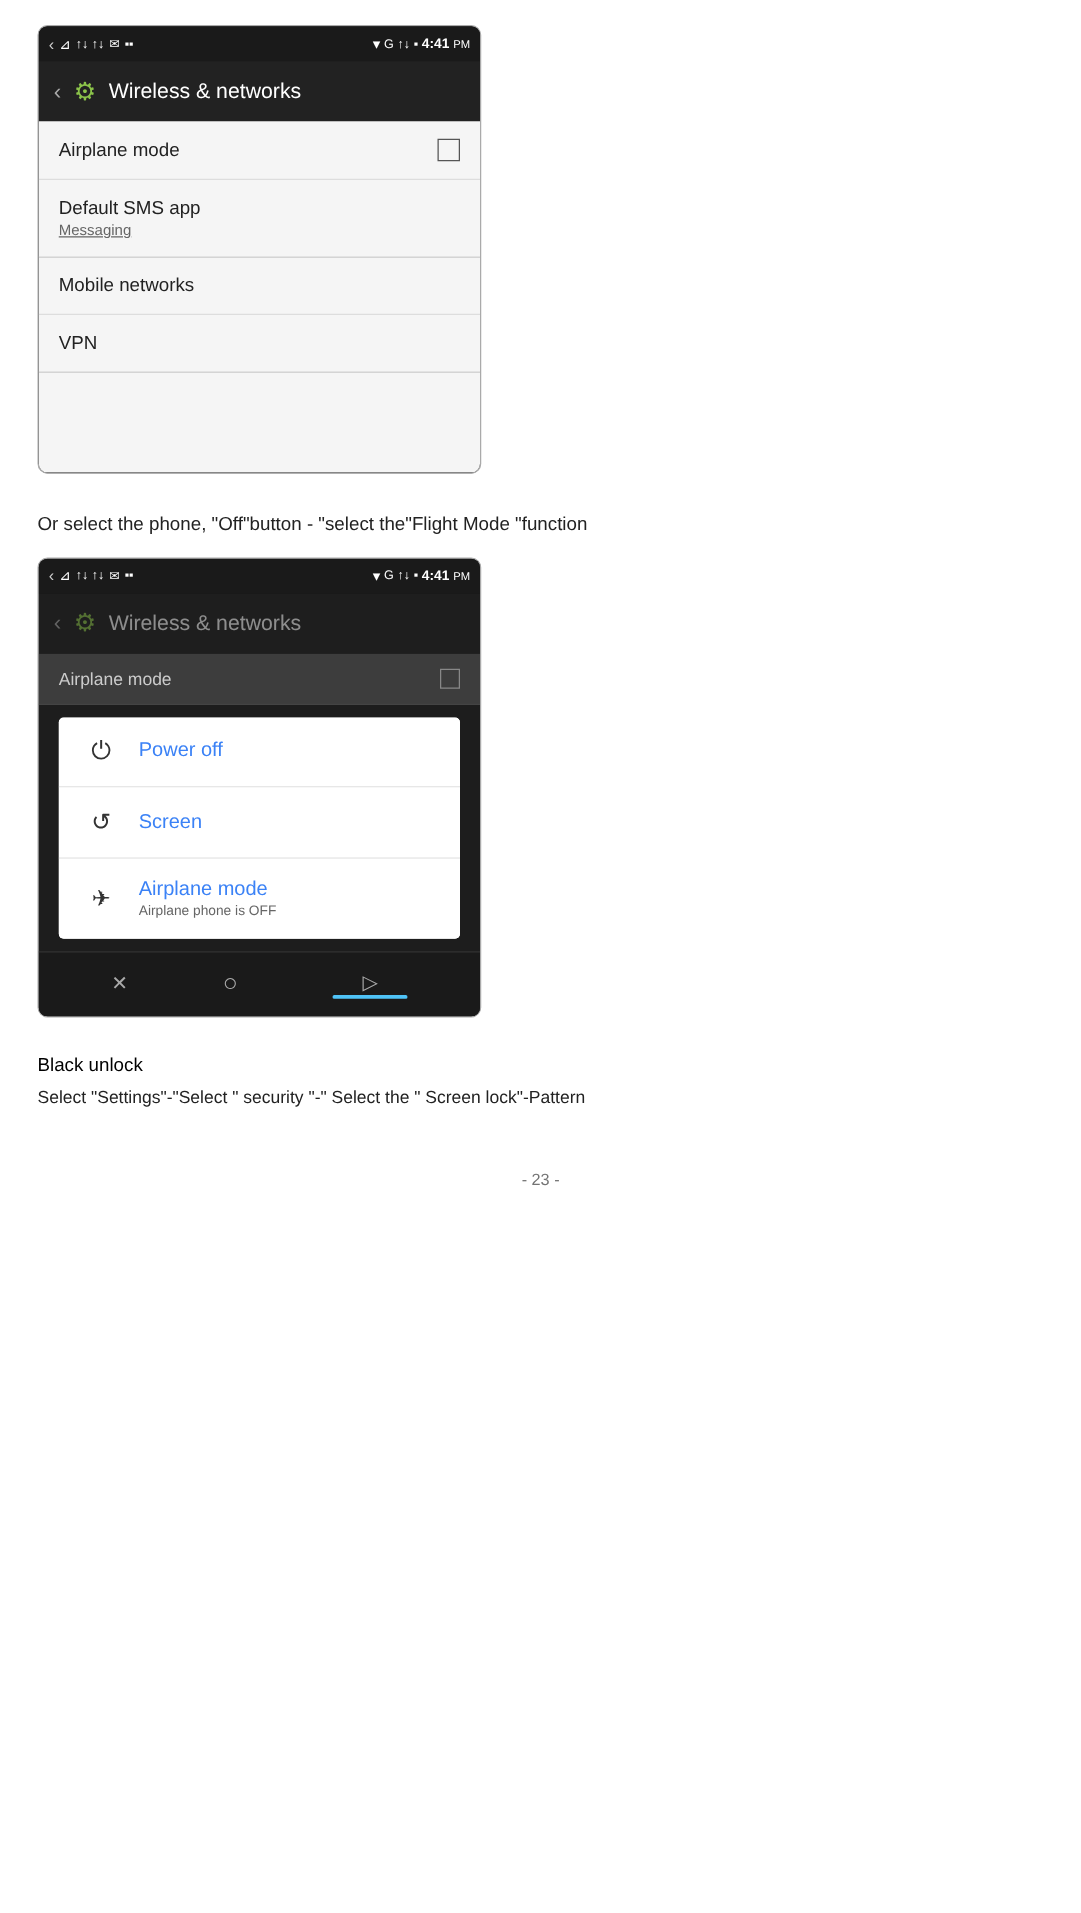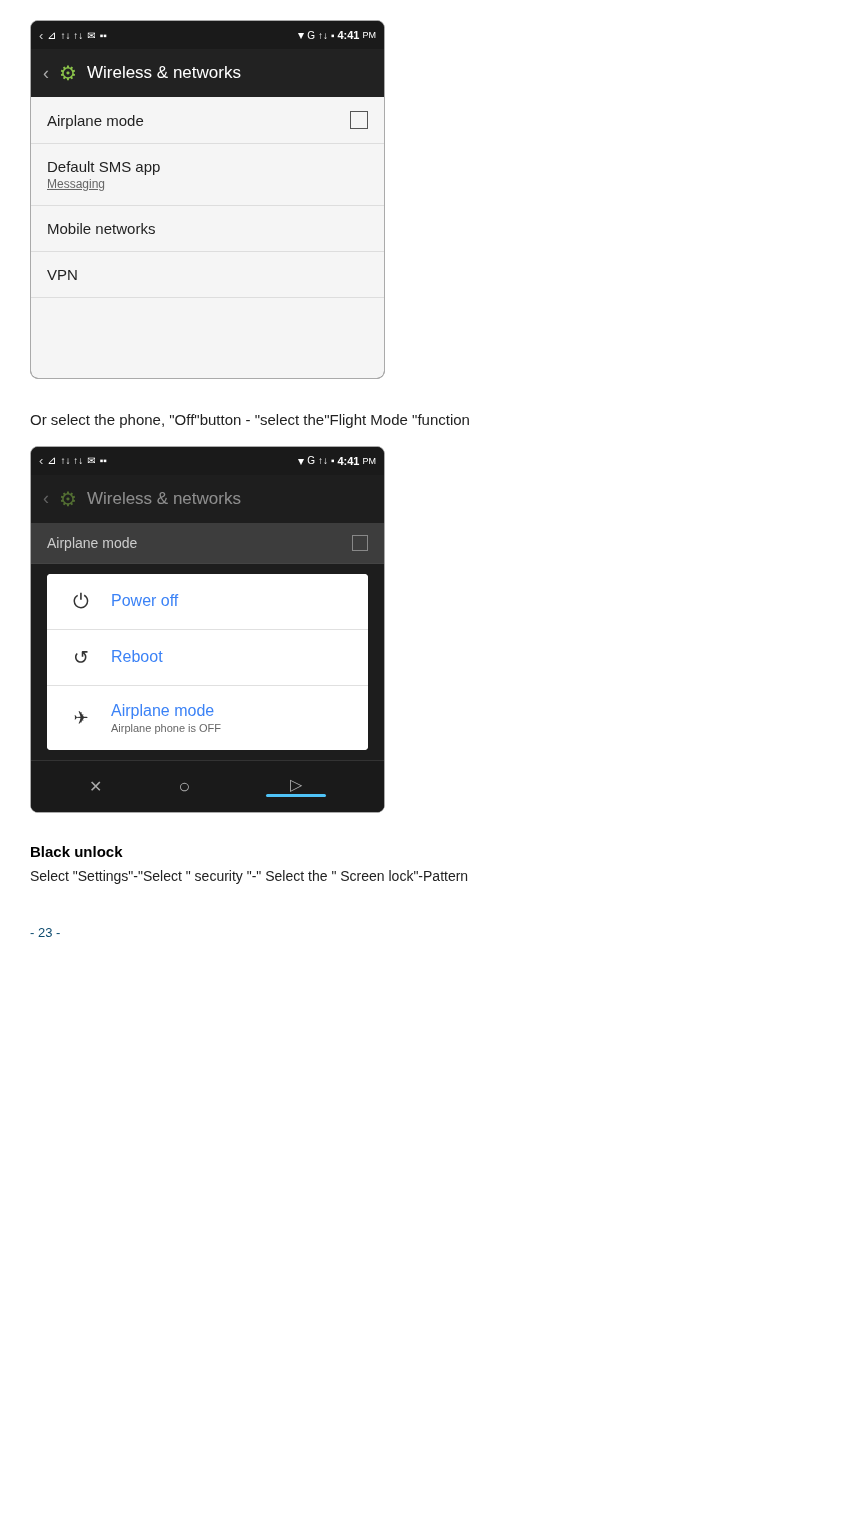--- a/index.html
+++ b/index.html
@@ -194,33 +194,33 @@
       margin: 0 auto;
       border-radius: 2px;
     }
 
     
     .bottom-section {
       margin-top: 30px;
     }
     .bottom-bold {
       font-size: 15px;
-      font-weight: bold;
+      font-weight: normal;
       margin-bottom: 6px;
     }
     .bottom-text {
       font-size: 14px;
       color: #222;
       line-height: 1.5;
     }
     .page-number {
-      text-align: left;
-      margin-top: 38px;
+      text-align: center;
+      margin-top: 48px;
       font-size: 13px;
-      color: #0c4a6e;
+      color: #737373;
     }
     .time-text { font-size: 11px; font-weight: bold; }
     .am-pm { font-size: 9px; }
   </style>
 </head>
 <body>
 
 <div class="page">
 
   <div class="section">
@@ -329,21 +329,21 @@
             <div class="power-menu-item">
               <span class="pm-icon">⏻</span>
               <div>
                 <div class="pm-label">Power off</div>
               </div>
             </div>
 
             <div class="power-menu-item">
               <span class="pm-icon" style="font-size:19px;">↺</span>
               <div>
-                <div class="pm-label">Reboot</div>
+                <div class="pm-label">Screen</div>
               </div>
             </div>
 
             <div class="power-menu-item pm-airplane">
               <span class="pm-icon">✈</span>
               <div>
                 <div class="pm-label">Airplane mode</div>
                 <div class="pm-sublabel">Airplane phone is OFF</div>
               </div>
             </div>

